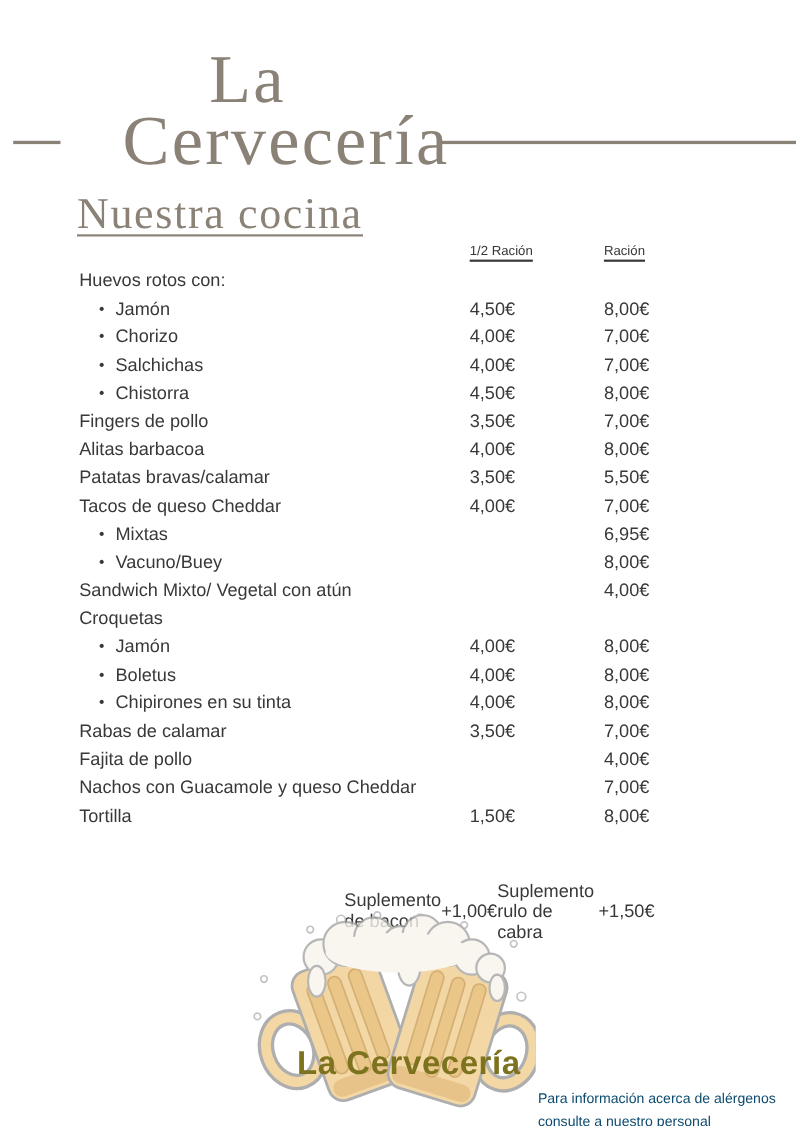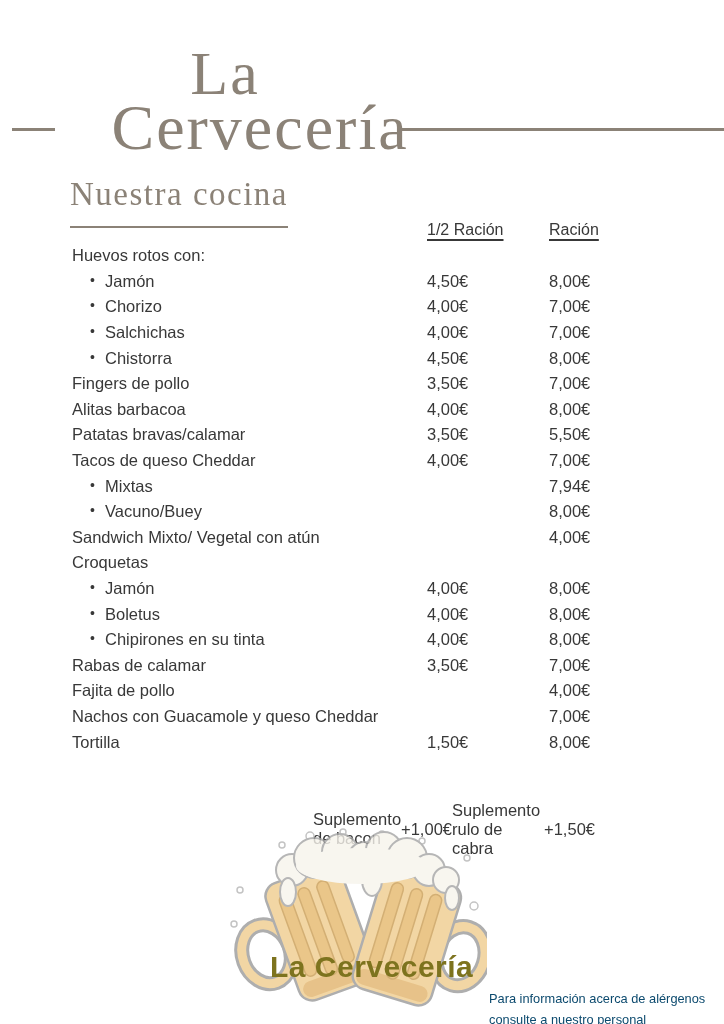--- a/index.html
+++ b/index.html
@@ -18,28 +18,28 @@
   .title-cerv{
     position:absolute;top:96px;left:0;width:450px;text-align:center;
     font-family:"Liberation Serif", serif;font-weight:400;
     font-size:64px;line-height:64px;color:#8b8277;letter-spacing:2px;margin-left:35px;
   }
   .dash-left{position:absolute;top:128px;left:12px;width:43px;height:3px;background:#8b8277;}
   .line-right{position:absolute;top:128px;left:399px;width:325px;height:3px;background:#8b8277;}
   .section-title{
     position:absolute;top:176px;left:70px;
     font-family:"Liberation Serif", serif;font-weight:400;
-    font-size:33px;line-height:36px;color:#8b8277;letter-spacing:1.5px;
-    border-bottom:2px solid #8b8277;padding-bottom:14px;
+    font-size:40px;line-height:36px;color:#8b8277;letter-spacing:1.5px;
+    border-bottom:2px solid #8b8277;padding-bottom:1px;
   }
   
   .colheads{
     position:absolute;top:221px;left:72px;width:545px;
     display:grid;grid-template-columns:355px 122px auto;
-    font-size:16px;
+    font-size:12px;
   }
   .colheads span{
     text-decoration:underline;text-underline-offset:4px;text-decoration-thickness:1.5px;
   }
   .menu{
     position:absolute;top:243px;left:72px;width:545px;
     display:flex;flex-direction:column;
   }
   .row{
     display:grid;grid-template-columns:355px 122px auto;
@@ -127,21 +127,21 @@
     <span>5,50€</span>
   </div>
   <div class="row">
     <span class="label">Tacos de queso Cheddar</span>
     <span>4,00€</span>
     <span>7,00€</span>
   </div>
   <div class="row sub">
     <span class="label">Mixtas</span>
     <span></span>
-    <span>7,94€</span>
+    <span>6,95€</span>
   </div>
   <div class="row sub">
     <span class="label">Vacuno/Buey</span>
     <span></span>
     <span>8,00€</span>
   </div>
   <div class="row">
     <span class="label">Sandwich Mixto/ Vegetal con atún</span>
     <span></span>
     <span>4,00€</span>

